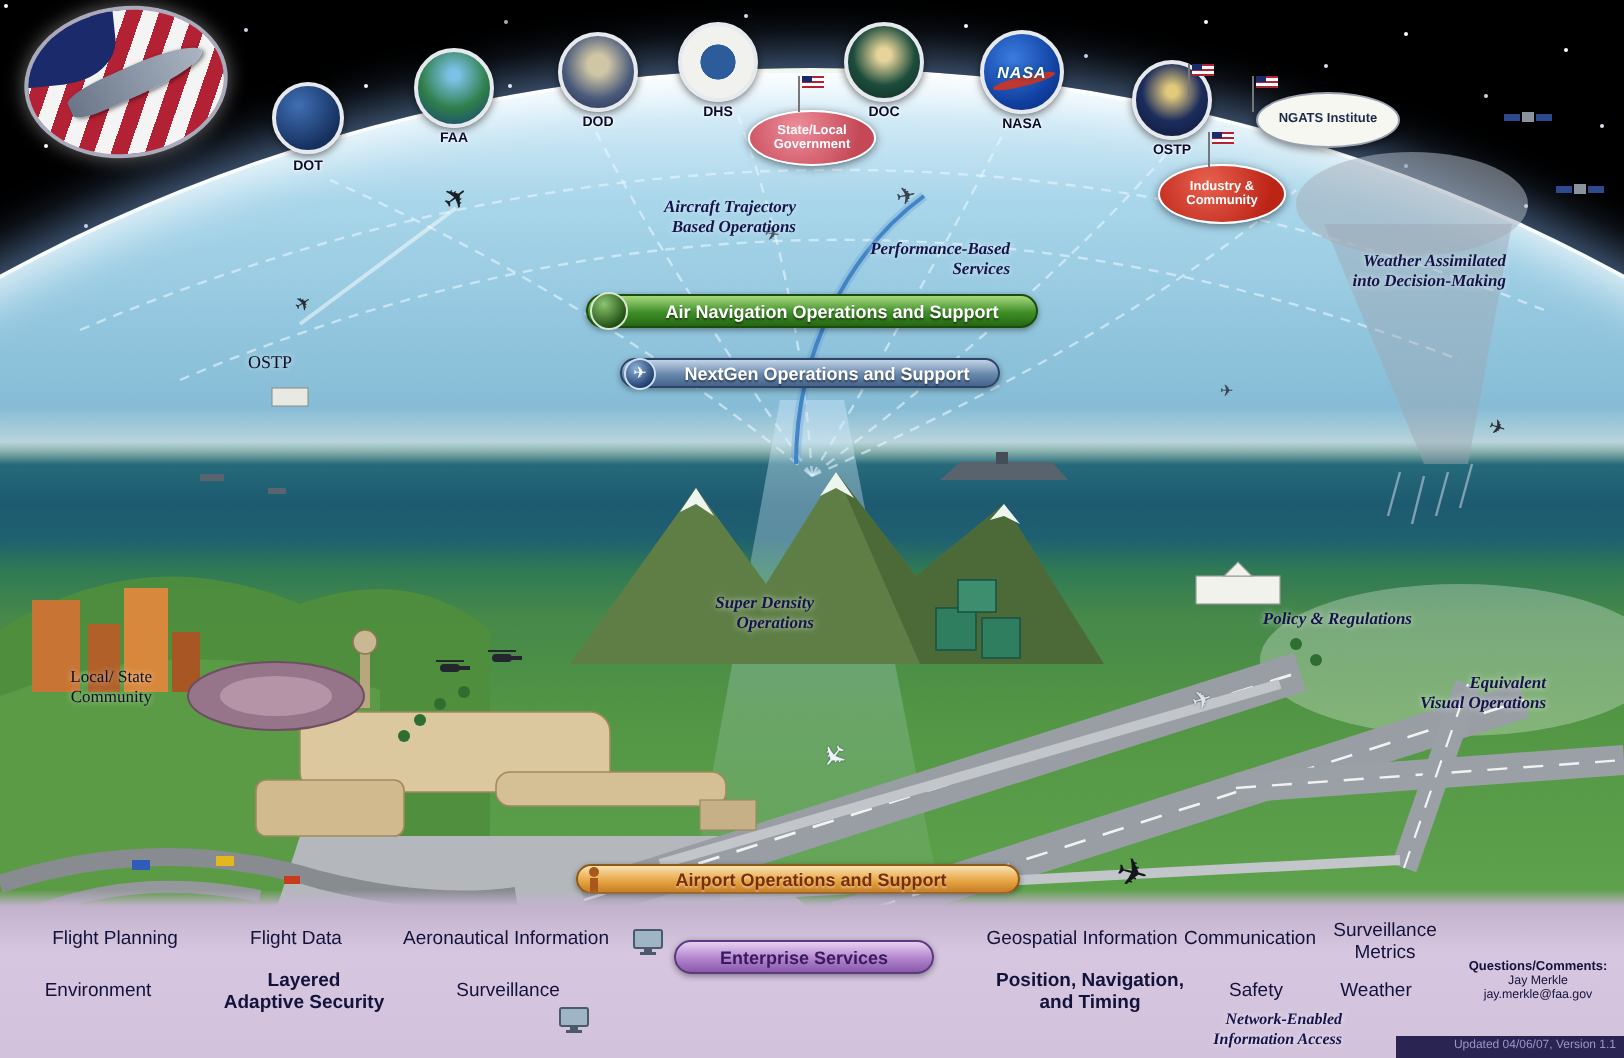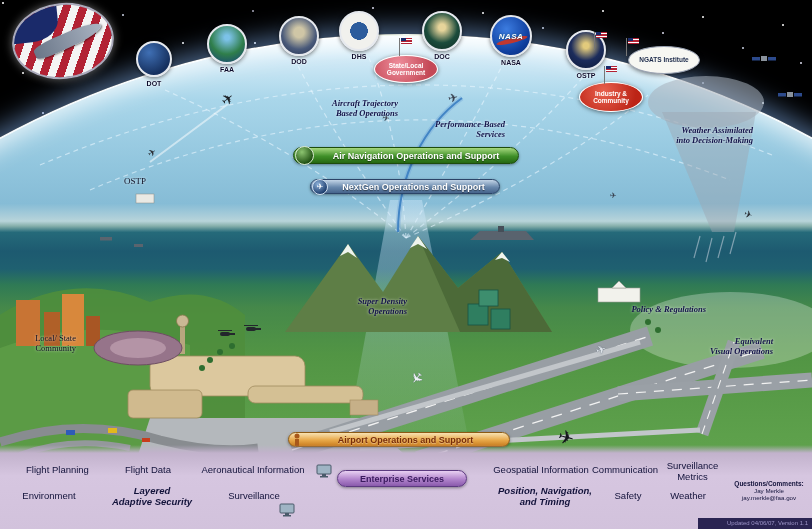--- a/index.html
+++ b/index.html
@@ -125,21 +125,21 @@
   .a-equiv{left:658px;top:336px;width:115px}
   .a-local{left:4px;top:333px;width:72px}
   .a-network{left:556px;top:505px;width:115px;font-size:8px;z-index:22}
 
   
   .band-fade{position:absolute;left:0;top:445px;width:812px;height:8px;z-index:20;
     background:linear-gradient(rgba(194,178,204,0),rgba(194,178,204,1))}
   .band{position:absolute;left:0;top:453px;width:812px;height:76px;z-index:20;
     background:linear-gradient(180deg,#c2b2cc,#d6c6e0 30%,#d2c2dc)}
   .svc{position:absolute;z-index:22;text-align:center;font-size:9.5px;color:#12123a;white-space:pre-line;line-height:1.2}
-  .svc.emph{font-weight:bold;font-style:italic}
+  .svc.emph{font-weight:bold;}
 
   .purple-banner{left:337px;top:470px;width:130px;height:17px;border:1px solid #5c3a80;border-radius:9px;z-index:22;
     background:linear-gradient(180deg,#e8d0f2,#b184cc 55%,#8a5aac)}
   .purple-banner .banner-text{color:#3a1a5e}
   .tan-banner{left:300px;top:508px;width:190px;height:16px;border:1px solid #7c5c24;border-radius:8px;z-index:22;
     background:linear-gradient(180deg,#f2e4b6,#d0b070 55%,#ad8c48)}
   .tan-banner .banner-text{color:#7a1408}
   .monitor-icon{position:absolute;z-index:22;line-height:0}
   .mon-1{left:316px;top:464px}.mon-2{left:279px;top:503px}
 
@@ -375,20 +375,22 @@
   <div class="ann a-weather">Weather Assimilated
 into Decision-Making</div>
   <div class="ann plain a-icao">OSTP</div>
   <div class="ann a-super">Super Density
 Operations</div>
   <div class="ann a-policy">Policy &amp; Regulations</div>
   <div class="ann a-equiv">Equivalent
 Visual Operations</div>
   <div class="ann plain a-local">Local/ State
 Community</div>
+  <div class="ann a-network">Network-Enabled
+Information Access</div>
 
   <div class="band-fade"></div>
   <div class="band"></div>
 
   <div class="svc" style="left:10px;top:464px;width:95px">Flight Planning</div>
   <div class="svc" style="left:105px;top:464px;width:86px">Flight Data</div>
   <div class="svc" style="left:193px;top:464px;width:120px">Aeronautical Information</div>
   <div class="svc" style="left:480px;top:464px;width:122px">Geospatial Information</div>
   <div class="svc" style="left:585px;top:464px;width:80px">Communication</div>
   <div class="svc" style="left:655px;top:460px;width:75px">Surveillance

